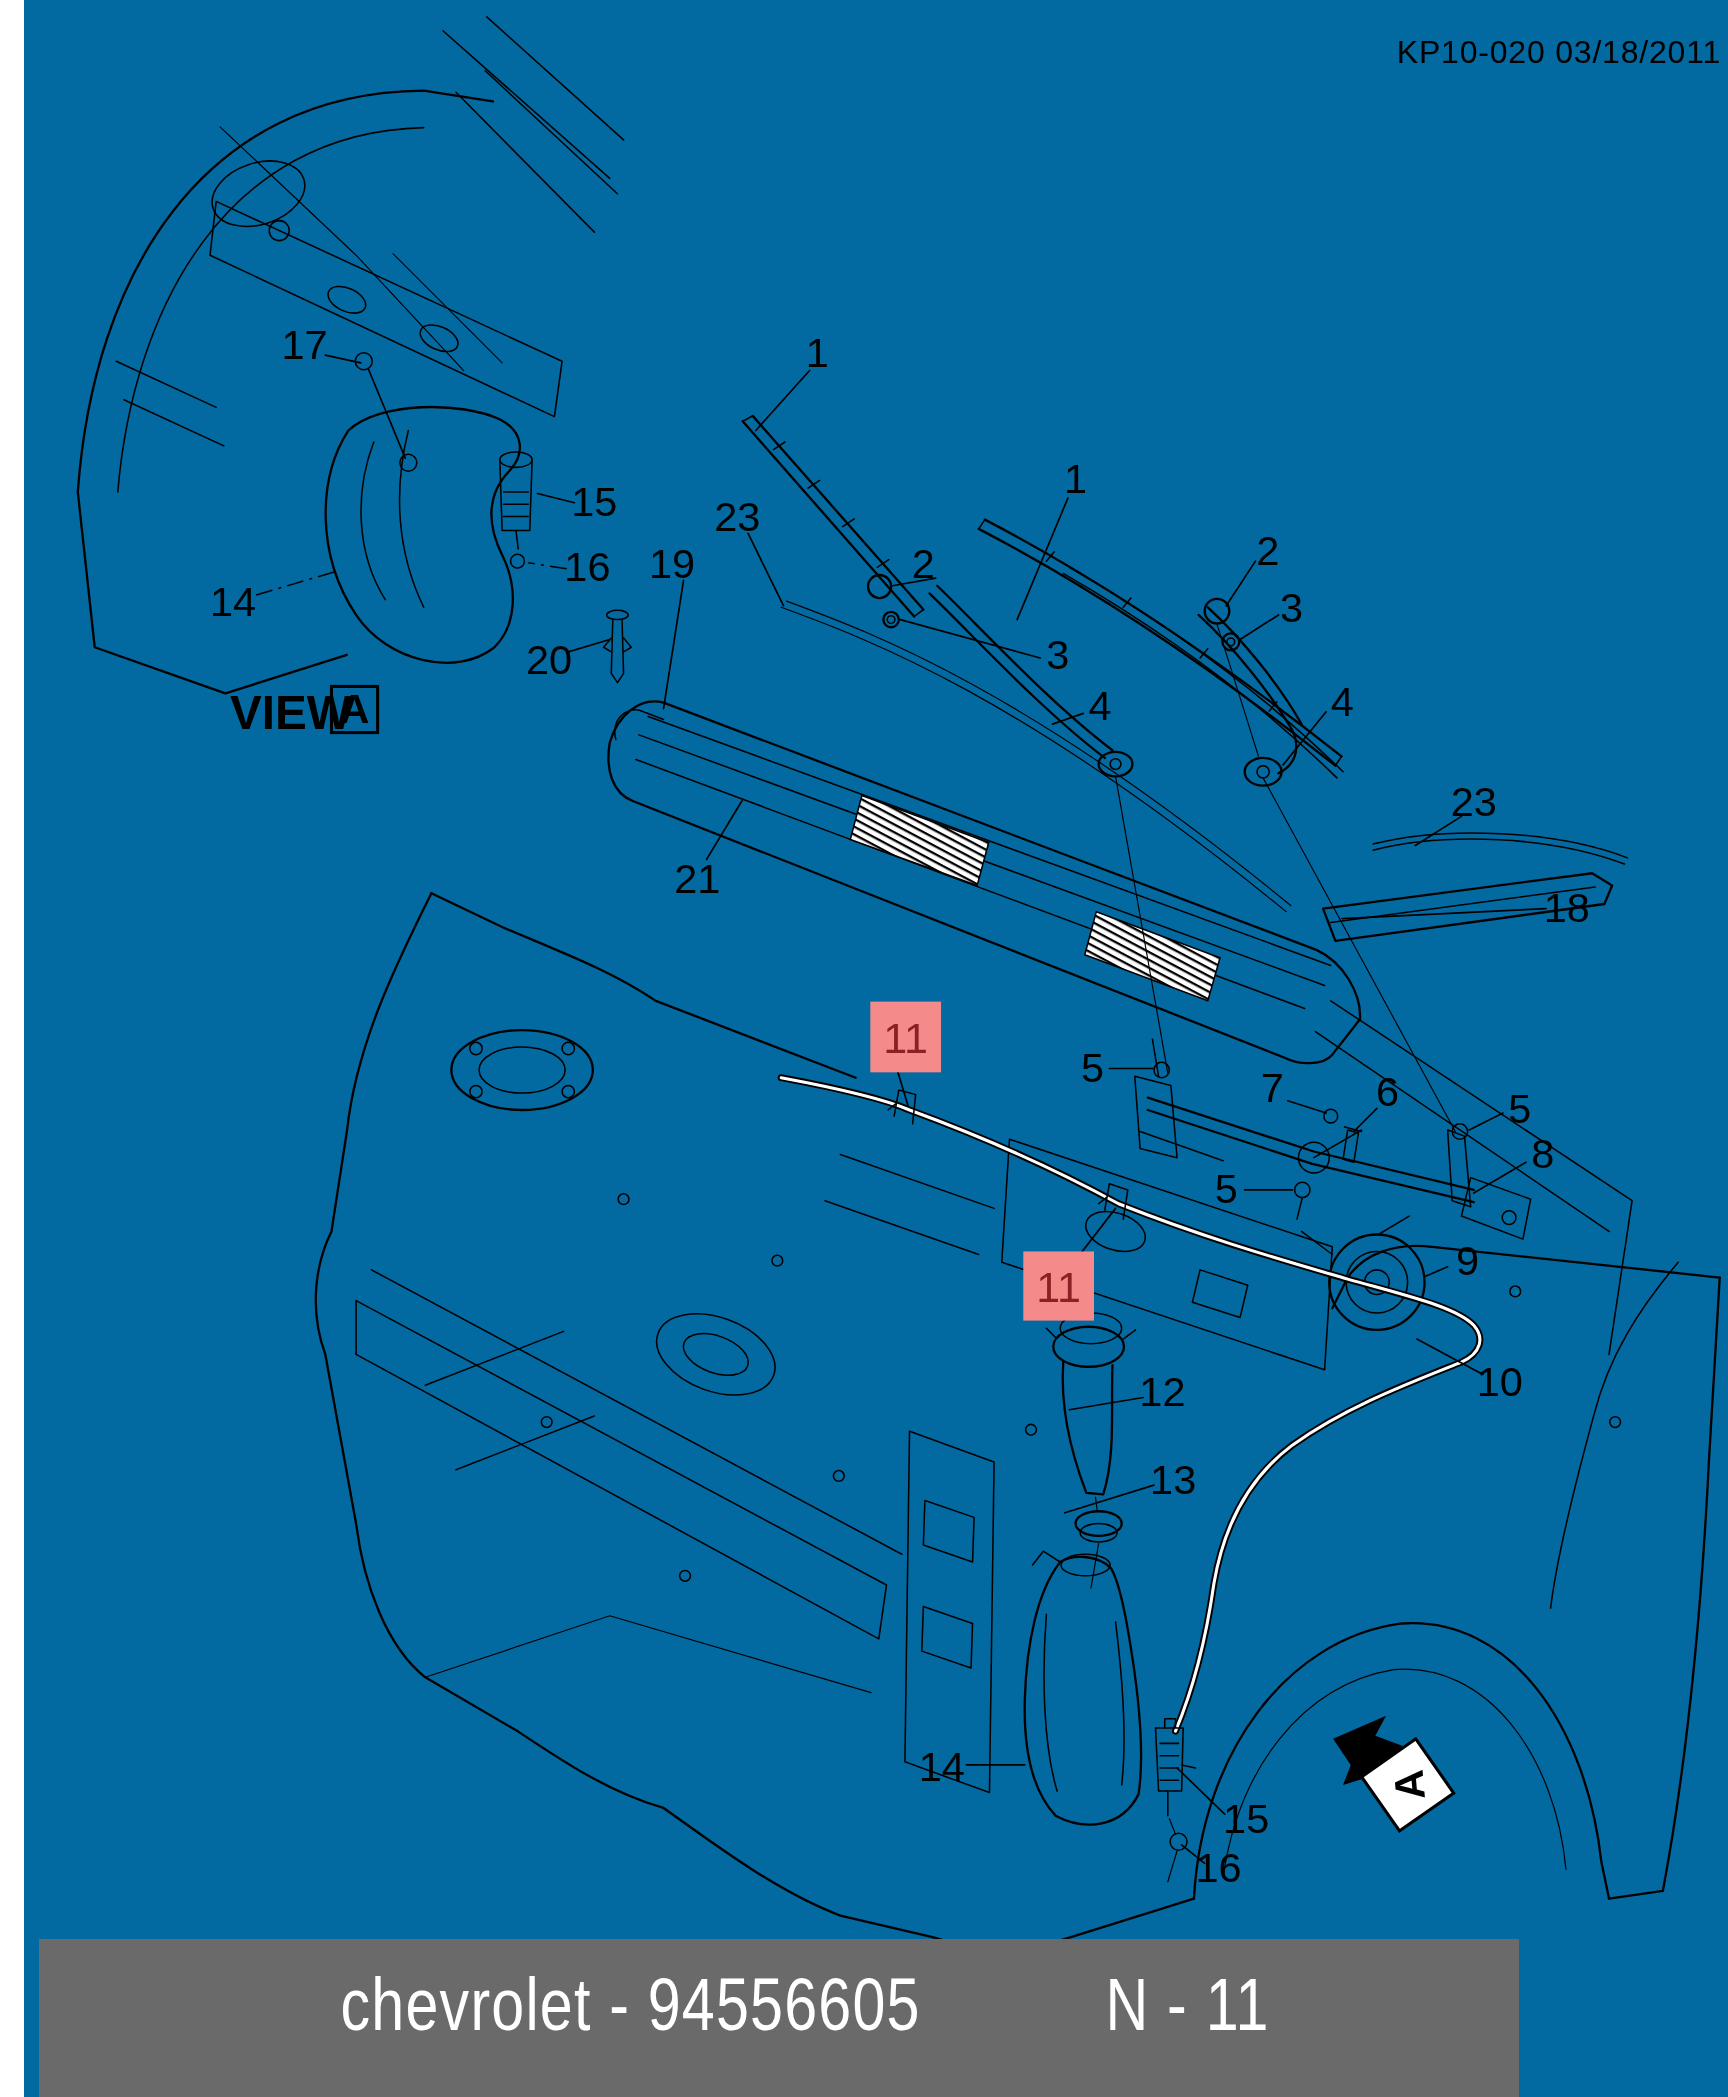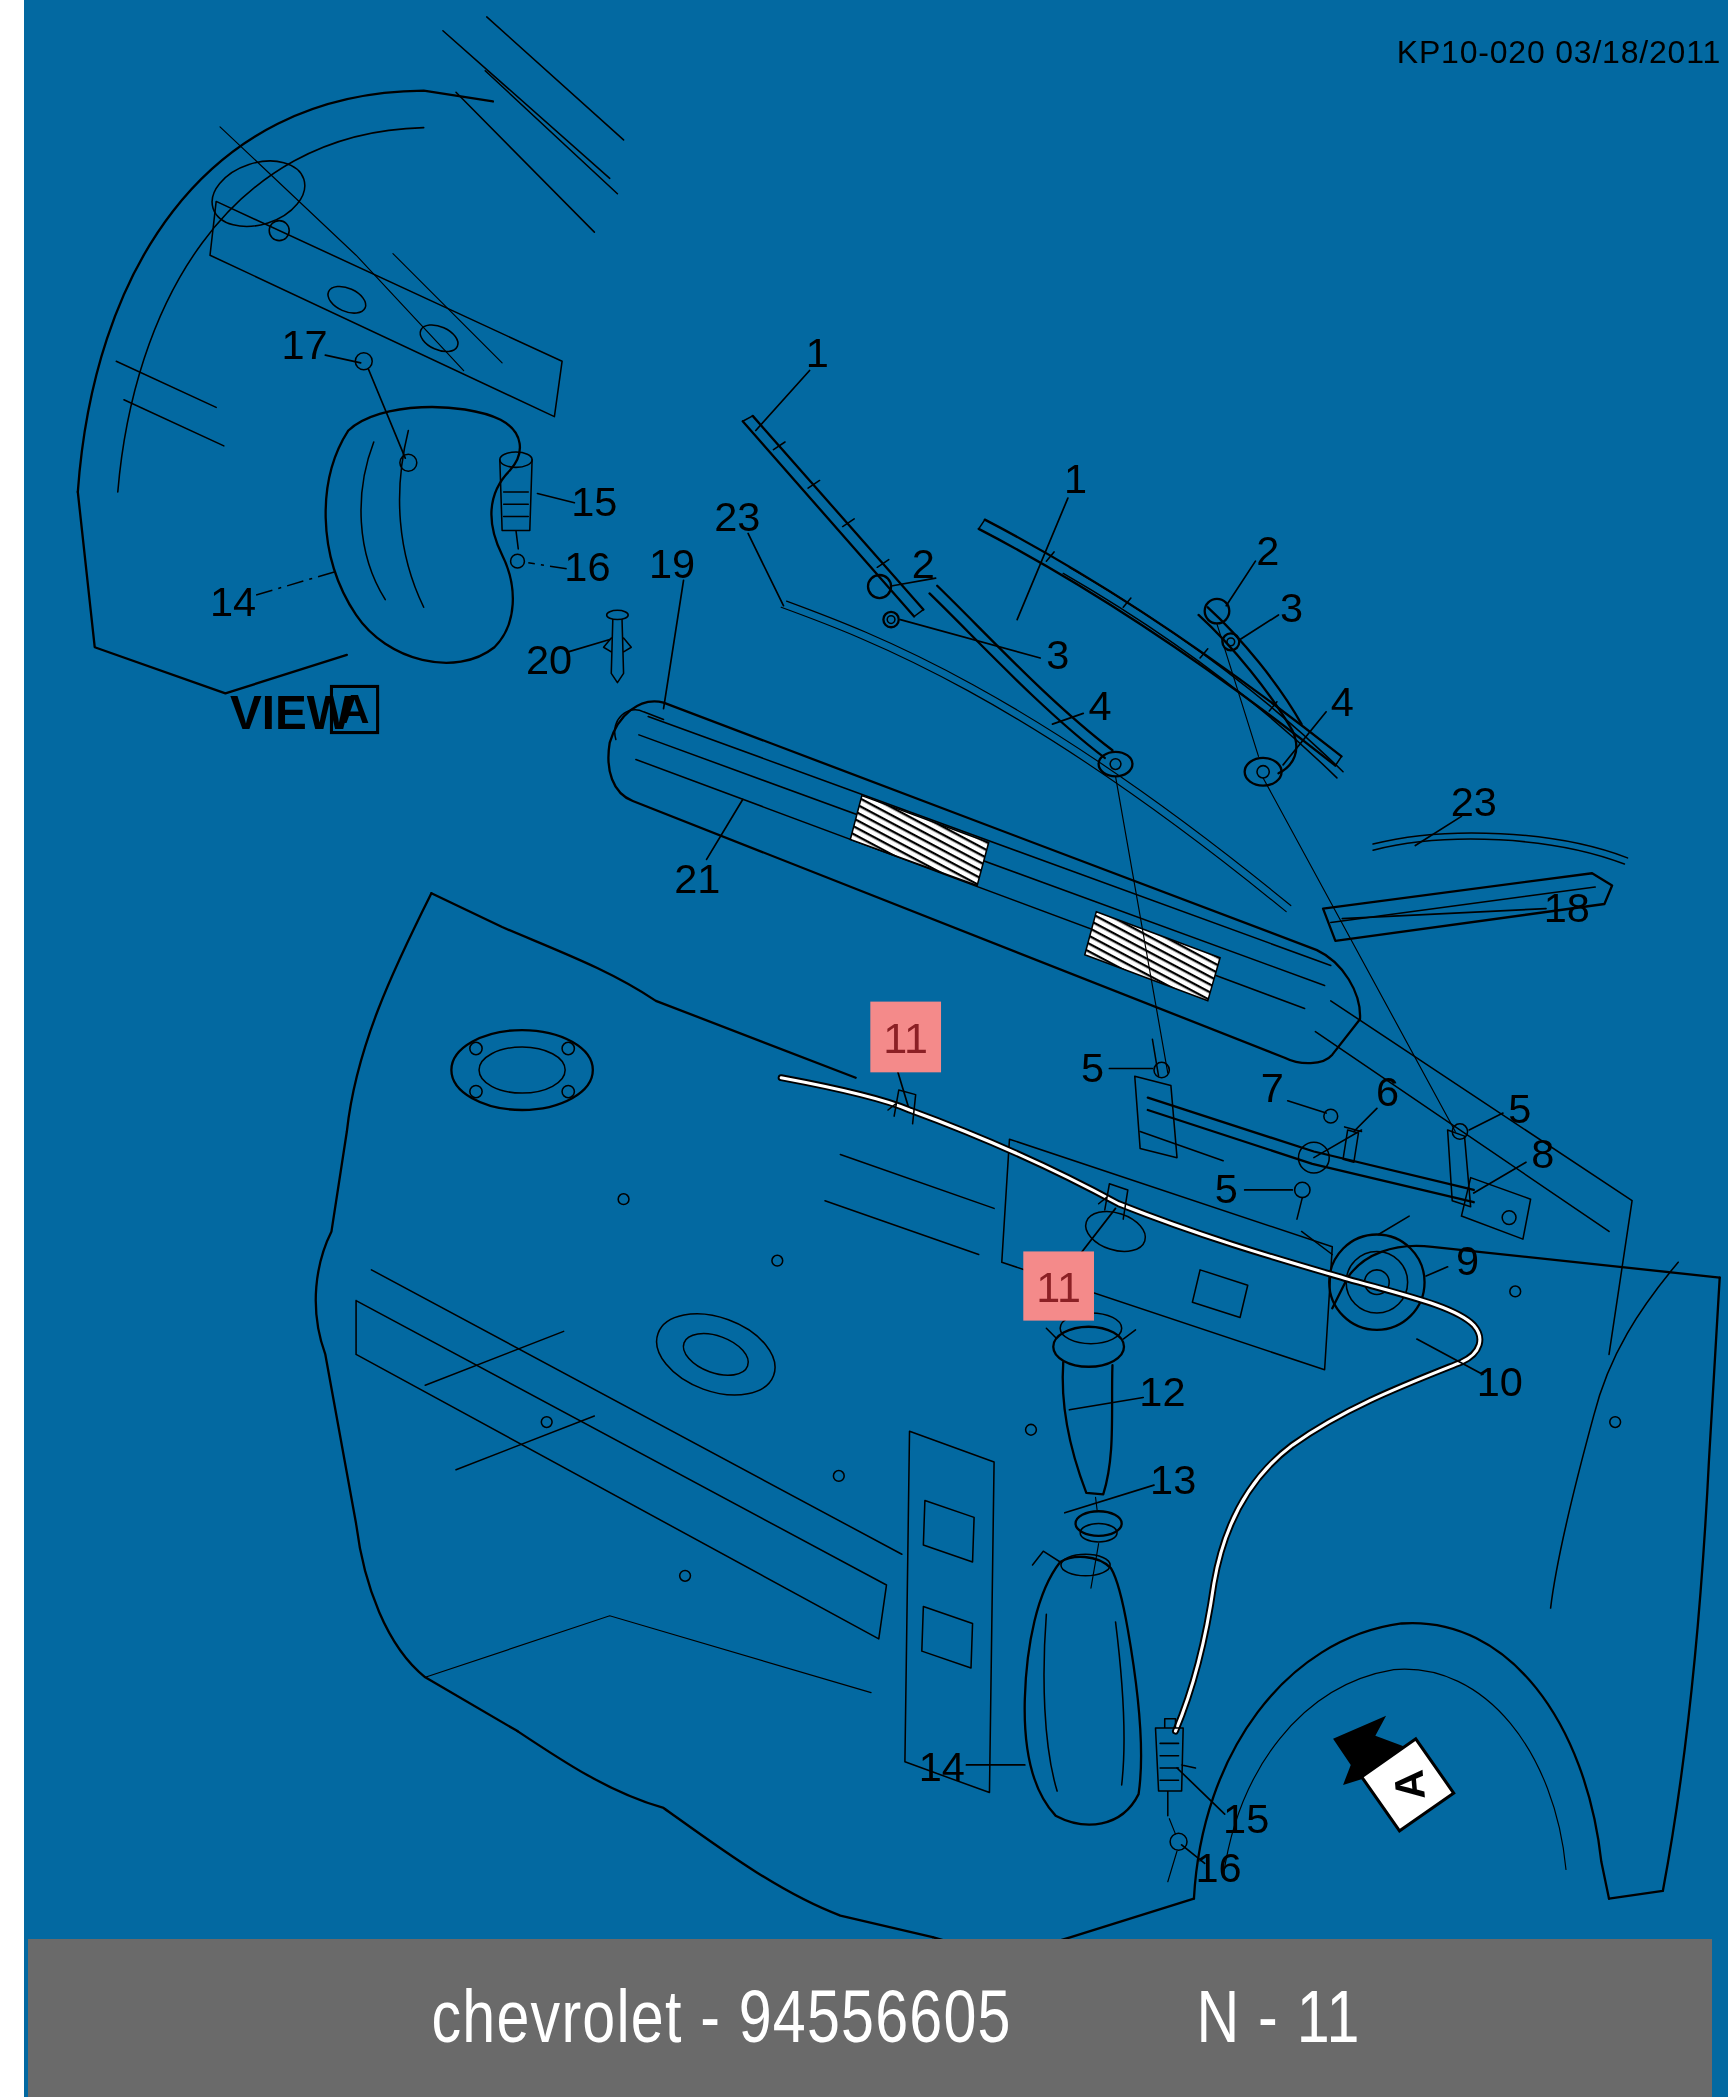--- a/index.html
+++ b/index.html
@@ -1,23 +1,23 @@
 <!DOCTYPE html>
 <html style="font-size:12.3px"><head>
 <meta charset="utf-8">
 <style>
   html,body{margin:0;padding:0;background:#fff;}
   .page{position:relative;width:1728px;height:2097px;background:#0369a1;overflow:hidden;
         font-family:Liberation Sans, sans-serif;margin-left:24px;}
   .header-code{position:absolute;top:34px;right:31px;font-size:32px;color:#000;
         letter-spacing:0.8px;white-space:nowrap;}
   svg{position:absolute;left:0;top:0;}
-  .footer-bar{position:absolute;left:4px;bottom:0;width:1684px;height:158px;
+  .footer-bar{position:absolute;left:15px;bottom:0;width:1480px;height:158px;
         display:flex;justify-content:center;align-items:flex-start;gap:92px;
-        padding-top:41px;box-sizing:border-box;}
+        padding-top:29px;box-sizing:border-box;}
   .footer-text{font-size:74px;color:#fff;line-height:1;transform:scaleX(0.80);
         transform-origin:center top;white-space:nowrap;letter-spacing:1.5px;}
   
   .ln{fill:none;stroke:#000;stroke-width:3;stroke-linecap:round;stroke-linejoin:round;}
   .ln2{fill:none;stroke:#000;stroke-width:2;stroke-linecap:round;stroke-linejoin:round;}
   .thin{fill:none;stroke:#000;stroke-width:1.5;stroke-linecap:round;}
   .leader{fill:none;stroke:#000;stroke-width:2.2;stroke-linecap:round;}
   .leaderdash{fill:none;stroke:#000;stroke-width:2;stroke-dasharray:22 8 4 8;}
   .callout{font-size:54px;fill:#000;}
   .hosewrap{fill:none;stroke:#000;stroke-width:9;stroke-linecap:round;}

